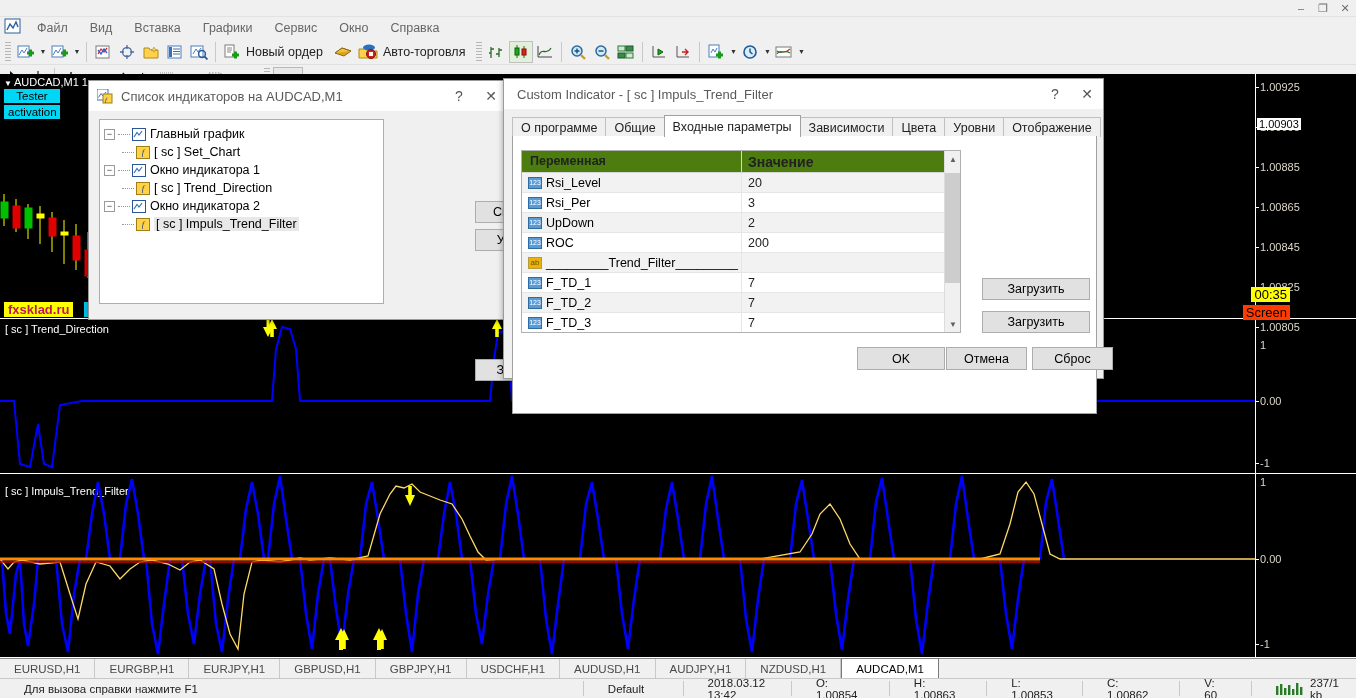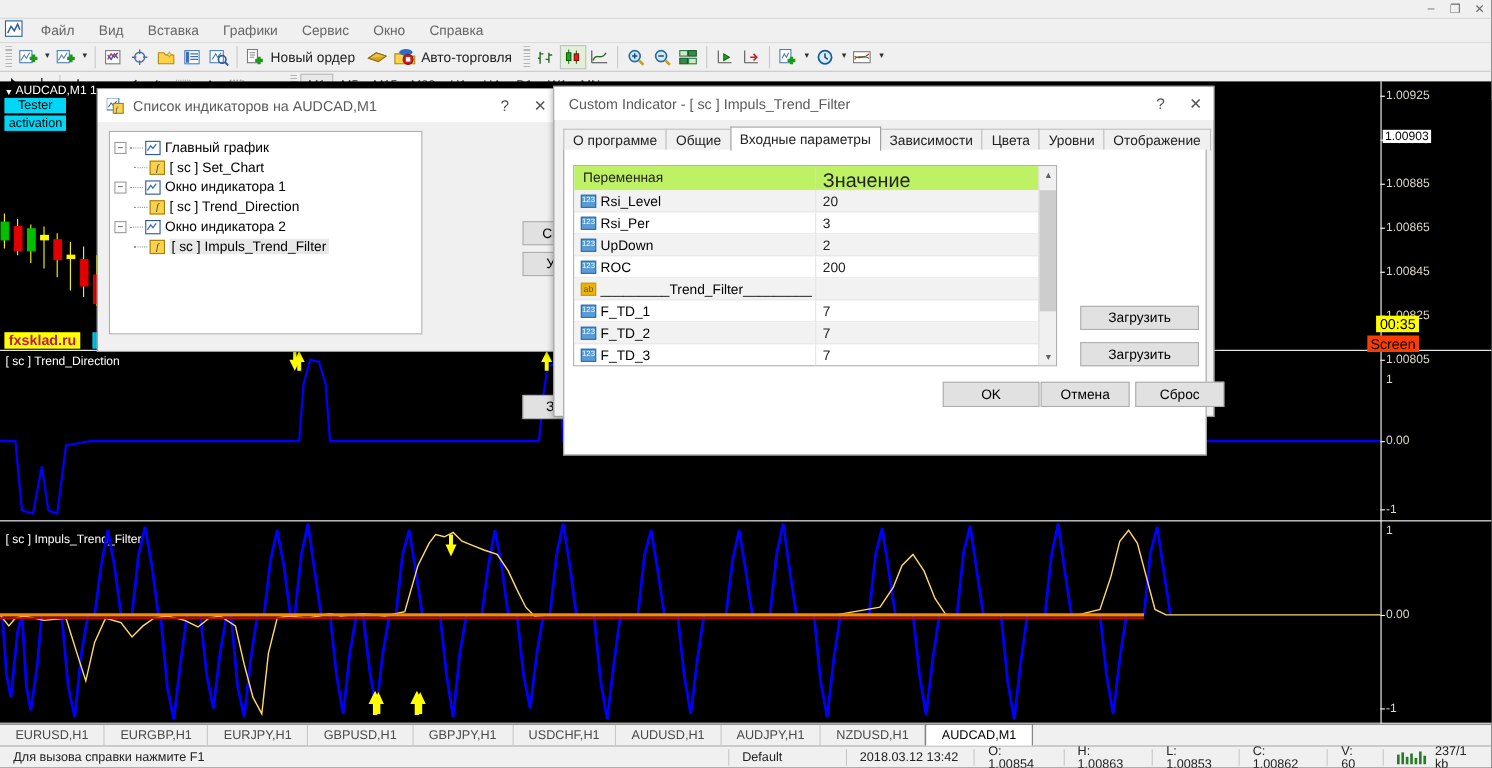--- a/index.html
+++ b/index.html
@@ -68,21 +68,21 @@
   .tabbar { position:absolute; left:0; bottom:20px; width:1356px; height:20px;
             background:#f0f0f0; display:flex; align-items:flex-end;
             border-top:1px solid #8a8a8a; }
   .ctab { height:19px; display:flex; align-items:center; padding:0 14px; font-size:11.5px;
           color:#4a4a4a; border-right:1px solid #c8c8c8;text-align:right; }
   .ctab.active { background:#fff; color:#000; border:1px solid #7a7a7a; border-bottom:none;
                  height:20px; font-weight:normal; }
   .statusbar { position:absolute; left:0; bottom:0; width:1356px; height:20px;
                background:#f0f0f0; display:flex; align-items:center; font-size:11.5px;
                color:#222; border-top:1px solid #c8c8c8; }
-  .sbseg { padding:0 12px; border-left:1px solid #c8c8c8; height:15px; display:flex;
+  .sbseg { padding:0 24px; border-left:1px solid #c8c8c8; height:15px; display:flex;
            align-items:center; }
   .sbseg.first { border-left:none; }
 
   
   .dialog { position:absolute; background:#f0f0f0; border:1px solid #9a9a9a;
             box-shadow:0 1px 6px rgba(0,0,0,.35); }
   .dlg-title { height:30px; display:flex; align-items:center; background:#fff;
                padding-left:8px; }
   .dlg-title .t { font-size:13px; color:#5a5a5a; margin-left:7px; }
   .dlg-btns { margin-left:auto; display:flex; align-items:center; height:30px; }
@@ -108,24 +108,24 @@
           display:flex; align-items:center; justify-content:center; font-family:"Liberation Sans",sans-serif;}
 
   
   .tabstrip { position:absolute; display:flex; align-items:flex-end; height:22px; }
   .itab { height:20px; padding:0 8px; font-size:12.5px; color:#222; display:flex;
           align-items:center; border:1px solid #c0c0c0; border-bottom:none;
           background:#f0f0f0; margin-right:-1px; }
   .itab.active { background:#fff; height:22px; border-color:#a0a0a0; z-index:2; }
 
   .ptable { position:absolute; background:#fff; border:1px solid #b0b0b0; overflow:hidden; }
-  .phead { display:flex; height:22px; border-bottom:1px solid #d6d6d6; background:#bef264; }
+  .phead { display:flex; height:22px; border-bottom:1px solid #d6d6d6; background:#4d7c0f;font-weight:bold; }
   .phead .c1 { width:220px; padding:3px 0 0 8px; font-size:12.5px; color:#222;
                border-right:1px solid #d6d6d6; }
-  .phead .c2 { flex:1; padding:3px 4px 0 6px; font-size:18px; color:#222; }
+  .phead .c2 { flex:1; padding:3px 4px 0 6px; font-size:14px; color:#222; }
   .prow { display:flex; height:20px; border-bottom:1px solid #e6e6e6; align-items:center; }
   .prow.alt { background:#f2f2f2; }
   .prow .c1 { width:220px; display:flex; align-items:center; padding-left:6px;
               border-right:1px solid #e6e6e6; height:20px; }
   .prow .c2 { flex:1; padding-left:6px; font-size:12.5px; color:#222; }
   .pname { font-size:12.5px; color:#000; margin-left:4px; white-space:nowrap; }
   .ico123 { width:14px; height:12px; background:#5b9bd5; border:1px solid #2e6da4;
             color:#fff; font-size:7px; display:flex; align-items:center;
             justify-content:center; flex:none; font-family:"Liberation Sans",sans-serif; }
   .icoab { width:14px; height:12px; background:#eab308; border:1px solid #b89a3a;

